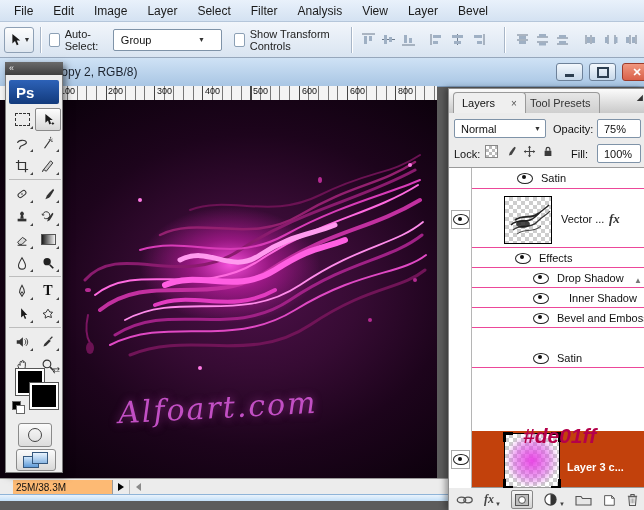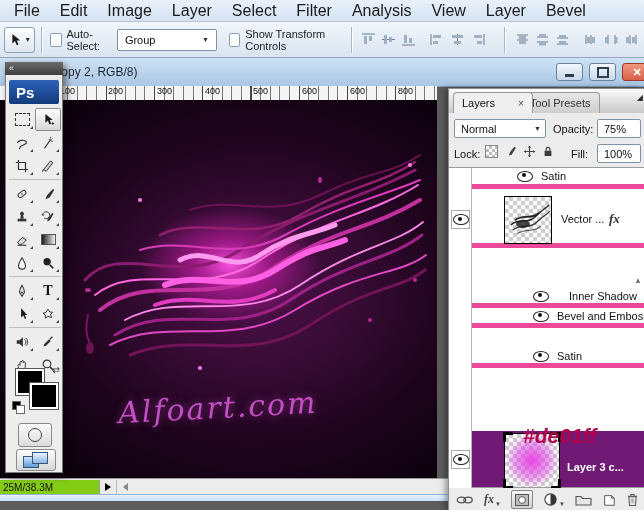--- a/index.html
+++ b/index.html
@@ -1,26 +1,26 @@
 <!DOCTYPE html>
 <html><head>
 <meta charset="utf-8">
 <style>
   html,body{margin:0;padding:0;}
   .screen{position:relative;width:644px;height:510px;background:#5c5c5c;font-family:"Liberation Sans",sans-serif;font-size:11px;color:#111;overflow:hidden;}
   
   .menubar{position:absolute;left:0;top:0;width:644px;height:22px;background:linear-gradient(#e9f1fb,#d4e2f2);border-bottom:1px solid #b5c6da;display:flex;align-items:center;padding-left:4px;box-sizing:border-box;}
-  .menubar span{padding:3px 10px;font-size:16px;color:#1a1a1a;cursor:default;}
+  .menubar span{padding:3px 10px;font-size:12px;color:#1a1a1a;cursor:default;}
   
   .optionsbar{position:absolute;left:0;top:22px;width:644px;height:36px;background:linear-gradient(#f2f6fb,#d9e4f1);border-bottom:1px solid #96a7bc;display:flex;align-items:center;box-sizing:border-box;padding:0 4px;}
   .ob-sep{width:1px;height:26px;background:#a8b6c8;margin:0 6px;box-shadow:1px 0 0 #fff;}
   .toolbtn{width:38px;height:24px;border:1px solid #8ea0b5;border-radius:3px;background:linear-gradient(#fdfdfd,#dfe7f0);display:flex;align-items:center;justify-content:center;gap:2px;}
   .cb{width:12px;height:12px;border:1px solid #8ca0b5;background:#fff;margin:0 5px 0 2px;border-radius:2px;}
   .ob-label{font-size:11px;color:#222;margin-right:4px;}
-  .dropdown{height:20px;border:1px solid #7f93a8;background:#fff;display:flex;align-items:center;justify-content:space-between;padding:0 7px 0 7px;min-width:84px;margin-right:10px;border-radius:2px;}
+  .dropdown{height:20px;border:1px solid #7f93a8;background:#fff;display:flex;align-items:center;justify-content:space-between;padding:0 16px 0 7px;min-width:84px;margin-right:10px;border-radius:2px;}
   .dd-arrow{font-size:7px;color:#333;}
   .alignicons{display:flex;align-items:center;gap:3px;margin-left:2px;}
   .alignicons .grp{display:flex;gap:3px;margin-right:9px;}
   .aicon{width:17px;height:16px;display:flex;align-items:center;justify-content:center;}
   .aicon svg{display:block;}
   
   .docwin{position:absolute;left:0;top:58px;width:644px;height:444px;}
   .titlebar{position:absolute;left:0;top:0;width:644px;height:28px;background:linear-gradient(#cfe2f5,#a9c6e4);border-bottom:1px solid #7e9cbd;}
   .title{position:absolute;left:8px;top:7px;font-size:12px;color:#1c2430;white-space:nowrap;}
   .winbtns{position:absolute;right:0;top:5px;display:flex;gap:6px;}
@@ -37,21 +37,21 @@
     background-size:100% 100%,100% 4px;background-position:9px 0,9px 10px;background-repeat:no-repeat,repeat;}
   .ruler span{position:absolute;top:0px;font-size:9px;color:#111;}
   .rl1{left:60px}.rl2{left:108px}.rl3{left:157px}.rl4{left:205px}.rl5{left:253px}.rl6{left:302px}.rl7{left:350px}.rl8{left:398px}
   
   .canvas{position:absolute;left:0;top:42px;width:437px;height:378px;background:
     radial-gradient(ellipse 300px 240px at 255px 190px, #4d1049 0%, #360b33 35%, #1d041c 65%, #0c010c 100%);overflow:hidden;}
   .splash{position:absolute;left:70px;top:40px;}
   .watermark{position:absolute;left:118px;top:290px;font-family:"DejaVu Serif",serif;font-style:italic;font-size:30px;color:#c24fc4;transform:rotate(-3deg);letter-spacing:2px;text-shadow:0 0 8px rgba(230,80,220,.5);}
   
   .statusbar{position:absolute;left:0;top:420px;width:448px;height:16px;background:#ececec;border-top:1px solid #9a9a9a;display:flex;align-items:center;}
-  .statcell{width:96px;height:14px;border-right:1px solid #9a9a9a;padding-left:3px;font-size:10px;display:flex;align-items:center;background:#84cc16;}
+  .statcell{width:96px;height:14px;border-right:1px solid #9a9a9a;padding-left:3px;font-size:10px;display:flex;align-items:center;background:#fdba74;margin-left:13px;}
   .statmenu{width:16px;height:14px;display:flex;align-items:center;justify-content:center;border-right:1px solid #bbb;}
   .tri-r{width:0;height:0;border-left:6px solid #000;border-top:4px solid transparent;border-bottom:4px solid transparent;}
   .tri-l{width:0;height:0;border-right:5px solid #8a8a8a;border-top:4px solid transparent;border-bottom:4px solid transparent;margin-left:6px;}
   .hscroll{position:absolute;left:0;top:436px;width:448px;height:7px;background:linear-gradient(#eaf3fc,#bcdcf7);border-top:1px solid #8fb4d8;}
   .bottomgray{position:absolute;left:0;top:443px;width:448px;height:9px;background:#5c5c5c;}
   
   .toolbox{position:absolute;left:5px;top:62px;width:58px;height:411px;background:#ededed;border:1px solid #7d7d7d;box-shadow:3px 3px 7px rgba(0,0,0,.5);box-sizing:border-box;}
   .tb-head{position:absolute;left:-1px;top:-1px;width:58px;height:13px;background:linear-gradient(#6a6a6a,#3f3f3f);color:#eee;font-size:9px;line-height:12px;padding-left:4px;box-sizing:border-box;letter-spacing:-1px;}
   .ps-band{position:absolute;left:3px;top:17px;width:50px;height:24px;background:linear-gradient(#2d62b8,#123a7c);color:#fff;font-weight:bold;font-size:15px;display:flex;align-items:center;padding-left:7px;box-sizing:border-box;border-radius:2px;}
   .tools{position:absolute;left:3px;top:45px;width:52px;display:flex;flex-wrap:wrap;}
@@ -68,48 +68,48 @@
   .minidef .a{position:absolute;left:0;top:0;width:7px;height:7px;background:#000;border:1px solid #666;}
   .minidef .b{position:absolute;left:4px;top:4px;width:7px;height:7px;background:#fff;border:1px solid #666;}
   .qmask{position:absolute;left:12px;top:360px;width:32px;height:22px;border:1px solid #8a8a8a;border-radius:3px;background:linear-gradient(#fbfbfb,#dcdcdc);display:flex;align-items:center;justify-content:center;}
   .qmask i{width:12px;height:12px;border:1px solid #444;border-radius:50%;}
   .smode{position:absolute;left:10px;top:386px;width:38px;height:20px;border:1px solid #8a8a8a;border-radius:3px;background:linear-gradient(#fbfbfb,#d8d8d8);display:flex;align-items:center;justify-content:center;}
   .smode .scr1{width:14px;height:10px;background:linear-gradient(#cfe6fb,#5f9bd8);border:1px solid #35587e;position:relative;left:3px;top:2px;}
   .smode .scr2{width:14px;height:10px;background:linear-gradient(#e8f3fd,#8cb8e4);border:1px solid #35587e;position:relative;left:-4px;top:-2px;}
   
   .panel{position:absolute;left:448px;top:88px;width:196px;height:422px;background:#ececec;border-left:1px solid #8c8c8c;border-top:1px solid #8c8c8c;box-shadow:-3px 0 6px rgba(0,0,0,.35);box-sizing:border-box;}
   .tabbar{position:absolute;left:0;top:0;width:196px;height:24px;background:linear-gradient(#fbfbfb,#c9c9c9);border-bottom:1px solid #9a9a9a;}
-  .tab{position:absolute;top:3px;height:20px;border:1px solid #9a9a9a;border-bottom:none;border-radius:4px 4px 0 0;display:flex;align-items:center;padding:0 8px;font-size:11px;gap:23px;}
+  .tab{position:absolute;top:3px;height:20px;border:1px solid #9a9a9a;border-bottom:none;border-radius:4px 4px 0 0;display:flex;align-items:center;padding:0 8px;font-size:11px;gap:16px;}
   .tab.active{left:4px;background:#efefef;z-index:2;}
   .tab.inactive{left:72px;background:linear-gradient(#e6e6e6,#cfcfcf);color:#333;}
   .tab .x{font-size:10px;color:#555;}
   .panel-menu-arrow{position:absolute;right:2px;top:4px;font-size:8px;color:#333;z-index:3;}
   .controls{position:absolute;left:0;top:24px;width:196px;height:54px;background:#ececec;}
   .blend{position:absolute;left:5px;top:6px;width:92px;height:19px;border:1px solid #7f93a8;background:#fff;display:flex;align-items:center;justify-content:space-between;padding:0 4px 0 6px;box-sizing:border-box;border-radius:2px;}
   .lbl-op{position:absolute;left:104px;top:10px;}
   .field{position:absolute;width:44px;height:19px;border:1px solid #7f93a8;background:#fff;display:flex;align-items:center;padding-left:6px;box-sizing:border-box;border-radius:2px;}
   .f-op{left:148px;top:6px;} .f-fill{left:148px;top:31px;}
   .lbl-lock{position:absolute;left:5px;top:35px;}
   .lbl-fill{position:absolute;left:122px;top:35px;}
   .lockicons{position:absolute;left:36px;top:32px;display:flex;gap:6px;align-items:center;}
   .lk-checker{width:11px;height:11px;border:1px solid #888;background-image:linear-gradient(45deg,#bbb 25%,transparent 25%,transparent 75%,#bbb 75%),linear-gradient(45deg,#bbb 25%,transparent 25%,transparent 75%,#bbb 75%);background-size:6px 6px;background-position:0 0,3px 3px;background-color:#fff;}
   .list{position:absolute;left:0;top:78px;width:196px;height:320px;background:#fff;border-top:1px solid #9a9a9a;overflow:hidden;}
   .gutter{position:absolute;left:0;top:0;width:22px;height:320px;border-right:1px solid #b5b5b5;background:#fff;z-index:3;}
-  .row{position:absolute;left:0;width:196px;box-sizing:border-box;border-bottom:5px solid #ec4899;}
+  .row{position:absolute;left:0;width:196px;box-sizing:border-box;border-bottom:1px solid #ec4899;}
   .r-eff{height:19px;display:flex;align-items:center;}
   .eye{display:inline-block;width:14px;height:9px;border:1px solid #222;border-radius:60% 60%;background:#fff;position:relative;}
   .eye::after{content:"";position:absolute;left:4px;top:1.5px;width:4px;height:4px;background:#111;border-radius:50%;}
   .eyebox{position:absolute;left:2px;width:17px;height:17px;border:1px solid #aaa;background:#fff;display:flex;align-items:center;justify-content:center;z-index:4;}
   .thumb{position:absolute;border:1px solid #000;}
   .checker{background-image:linear-gradient(45deg,#cdcdcd 25%,transparent 25%,transparent 75%,#cdcdcd 75%),linear-gradient(45deg,#cdcdcd 25%,transparent 25%,transparent 75%,#cdcdcd 75%);background-size:8px 8px;background-position:0 0,4px 4px;background-color:#fff;}
   .blob{position:absolute;inset:0;background:radial-gradient(circle at 50% 50%, rgba(232,62,228,.95) 0%, rgba(220,70,230,.5) 45%, rgba(220,70,230,0) 72%);}
   .rowlabel{position:absolute;font-size:11px;color:#111;white-space:nowrap;}
   .fxbadge{position:absolute;font-family:"Liberation Serif",serif;font-style:italic;font-weight:bold;font-size:13px;color:#333;}
   .scrollup{position:absolute;right:3px;top:108px;font-size:8px;color:#777;z-index:5;}
-  .rowsel{background:#701a75;padding-left:17px;}
+  .rowsel{background:#c2410c;padding-left:17px;}
   .rowsel .rowlabel{color:#fff;font-weight:bold;}
   .annotation{position:absolute;left:74px;top:348px;font-size:21px;font-weight:bold;font-style:italic;z-index:6;font-family:"Liberation Sans",sans-serif;}
   .corner{position:absolute;width:7px;height:7px;z-index:5;}
   .c-tl{border-top:3px solid #000;border-left:3px solid #000;}
   .c-tr{border-top:3px solid #000;border-right:3px solid #000;}
   .c-bl{border-bottom:3px solid #000;border-left:3px solid #000;}
   .c-br{border-bottom:3px solid #000;border-right:3px solid #000;}
   .panelbottom{position:absolute;left:0;top:398px;width:196px;height:24px;background:#ececec;border-top:1px solid #9a9a9a;display:flex;align-items:center;gap:10px;padding-left:7px;box-sizing:border-box;}
   .pb-icon{display:flex;align-items:center;justify-content:center;}
   .pb-fx{font-family:"Liberation Serif",serif;font-style:italic;font-weight:bold;font-size:12px;color:#444;}
@@ -543,21 +543,29 @@
             <path d="M8,33 C16,26 24,33 32,25 S42,18 45,14" stroke="#333" stroke-width="1.2" fill="none"></path>
             <path d="M10,23 C18,17 26,23 34,16" stroke="#222" stroke-width="1.8" fill="none"></path>
             <path d="M12,37 C20,31 28,36 36,29" stroke="#444" stroke-width="1" fill="none"></path>
             <ellipse cx="18" cy="27" rx="7" ry="4" fill="#1a1a1a" opacity=".8"></ellipse>
           </svg>
         </div>
         <span class="rowlabel" style="left:112px;top:23px;">Vector ...</span>
         <span class="fxbadge" style="left:160px;top:21px;">fx</span>
       </div>
 
-
+      <div class="row r-eff" style="top:81px;height:19px;">
+        <span class="eye" style="margin-left:66px;"></span>
+        <span class="rowlabel" style="position:relative;left:8px;">Effects</span>
+      </div>
+
+      <div class="row r-eff" style="top:101px;height:19px;">
+        <span class="eye" style="margin-left:84px;"></span>
+        <span class="rowlabel" style="position:relative;left:8px;">Drop Shadow</span>
+      </div>
       <div class="row r-eff" style="top:121px;height:19px;">
         <span class="eye" style="margin-left:84px;"></span>
         <span class="rowlabel" style="position:relative;left:20px;text-align:center;">Inner Shadow</span>
       </div>
       <div class="row r-eff" style="top:141px;height:19px;">
         <span class="eye" style="margin-left:84px;"></span>
         <span class="rowlabel" style="position:relative;left:8px;">Bevel and Emboss</span>
       </div>
       <div class="row r-eff" style="top:181px;height:19px;">
         <span class="eye" style="margin-left:84px;"></span>

